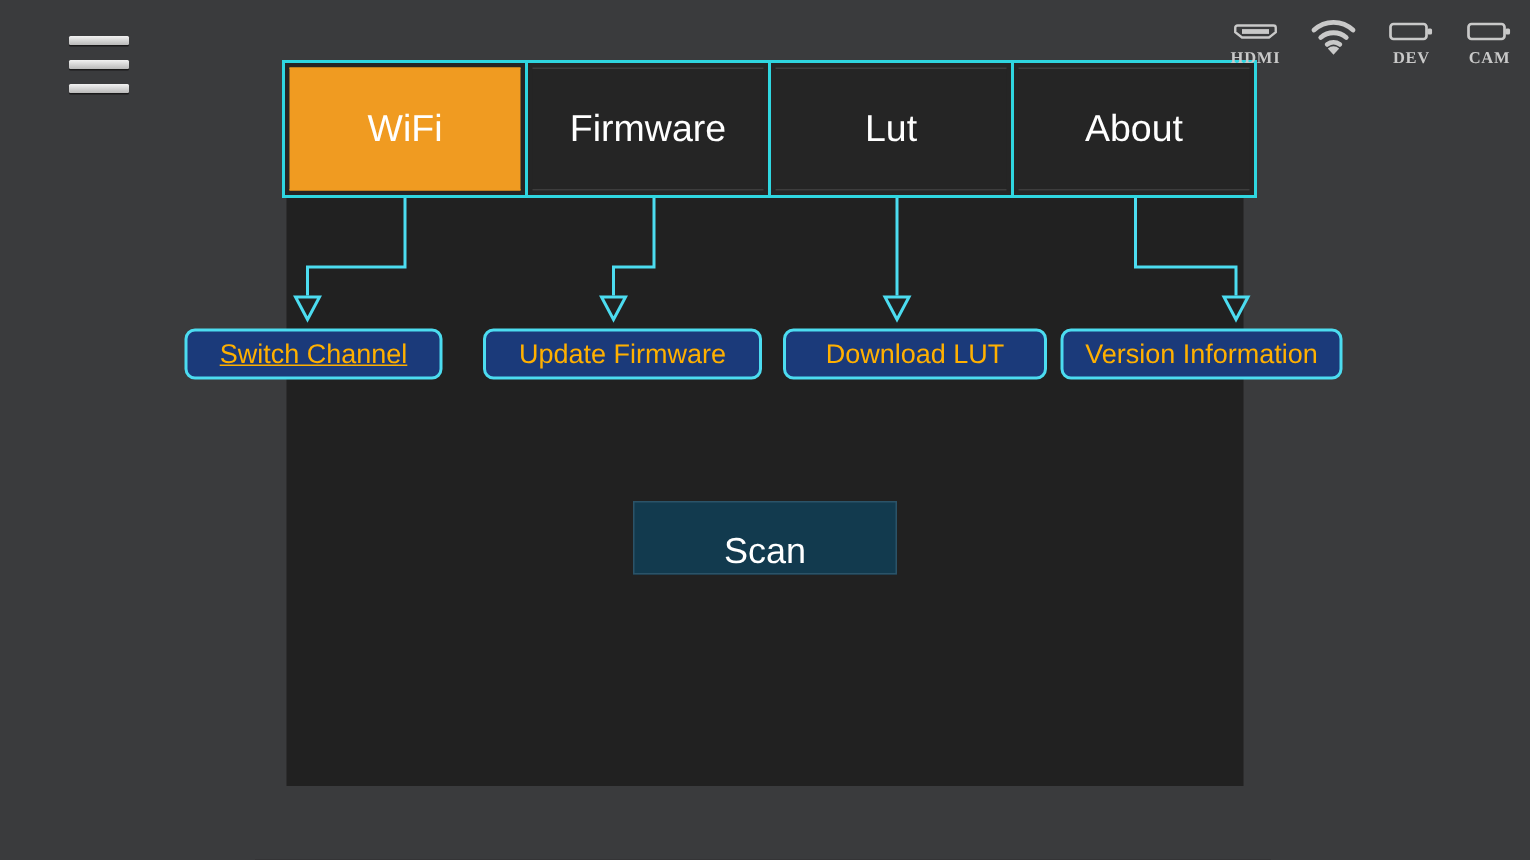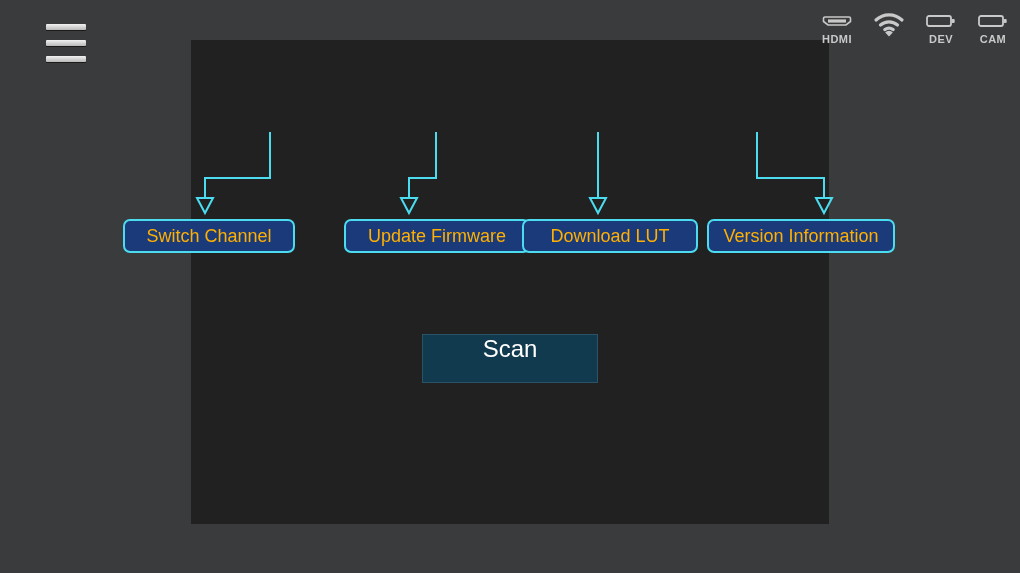--- a/index.html
+++ b/index.html
@@ -58,21 +58,21 @@
     display: flex; flex-direction: column;
     align-items: center;
     gap: 1px;
   }
   .sicon .glyph { height: 22px; display: flex; align-items: center; justify-content: center; }
   .sicon .lbl {
     font-size: 11px;
     font-weight: bold;
     color: #c9c9c9;
     letter-spacing: .5px;
-    font-family: Liberation Sans, sans-serif;
+    font-family: Liberation Serif, serif;
   }
   .sicon.nolabel .glyph { height: 30px; }
 
   
   #tabs {
     position: absolute;
     left: 188px; top: 40px;
     display: flex;
     z-index: 20;
   }
@@ -132,21 +132,21 @@
   
   #scan-button {
     position: absolute;
     left: 422px; top: 334px;
     width: 176px; height: 49px;
     background: #123a4e;
     border: 1px solid #2b5368;
     color: #ffffff;
     font-size: 24px;
     display: flex;
-    align-items: flex-start;
+    align-items: flex-end;
     justify-content: center;
     cursor: pointer;
     z-index: 10;
   }
 
   
   #bottom-bar {
     position: absolute;
     left: 0; bottom: 0;
     width: 1020px; height: 50px;
@@ -206,44 +206,62 @@
         <svg width="30" height="16" viewBox="0 0 30 16">
           <rect x="1" y="3" width="24" height="10" rx="2" ry="2" fill="none" stroke="#c9c9c9" stroke-width="1.8"></rect>
           <rect x="25.5" y="6" width="3.2" height="4" rx="1" fill="#c9c9c9"></rect>
         </svg>
       </span>
       <span class="lbl">CAM</span>
     </div>
 
   </div>
 
+  <div id="tabs">
+    <div class="tab active">
+      <div class="tab-inner"></div>
+      <span class="tab-label">WiFi</span>
+    </div>
+    <div class="tab">
+      <div class="tab-inner"></div>
+      <span class="tab-label">Firmware</span>
+    </div>
+    <div class="tab">
+      <div class="tab-inner"></div>
+      <span class="tab-label">Lut</span>
+    </div>
+    <div class="tab">
+      <div class="tab-inner"></div>
+      <span class="tab-label">About</span>
+    </div>
+  </div>
 
   <svg id="connectors">
     <g fill="none" stroke="#4cdcf0" stroke-width="2">
 
       <path d="M270,132 L270,178 L205,178 L205,197"></path>
 
       <path d="M436,132 L436,178 L409,178 L409,197"></path>
 
       <path d="M598,132 L598,197"></path>
 
       <path d="M757,132 L757,178 L824,178 L824,197"></path>
     </g>
     <g fill="none" stroke="#4cdcf0" stroke-width="2" stroke-linejoin="miter">
       <polygon points="197,198 213,198 205,213"></polygon>
       <polygon points="401,198 417,198 409,213"></polygon>
       <polygon points="590,198 606,198 598,213"></polygon>
       <polygon points="816,198 832,198 824,213"></polygon>
     </g>
   </svg>
 
-  <div class="action-btn" style="left:123px; top:219px; width:172px;">
+  <div class="action-btn" style="left:123px; top:219px; width:172px;text-decoration:underline;">
     <span>Switch Channel</span>
   </div>
-  <div class="action-btn" style="left:322px; top:219px; width:186px;margin-left:22px;">
+  <div class="action-btn" style="left:322px; top:219px; width:186px;">
     <span>Update Firmware</span>
   </div>
   <div class="action-btn" style="left:522px; top:219px; width:176px;">
     <span>Download LUT</span>
   </div>
   <div class="action-btn" style="left:707px; top:219px; width:188px;">
     <span>Version Information</span>
   </div>
 
   <div id="scan-button">

